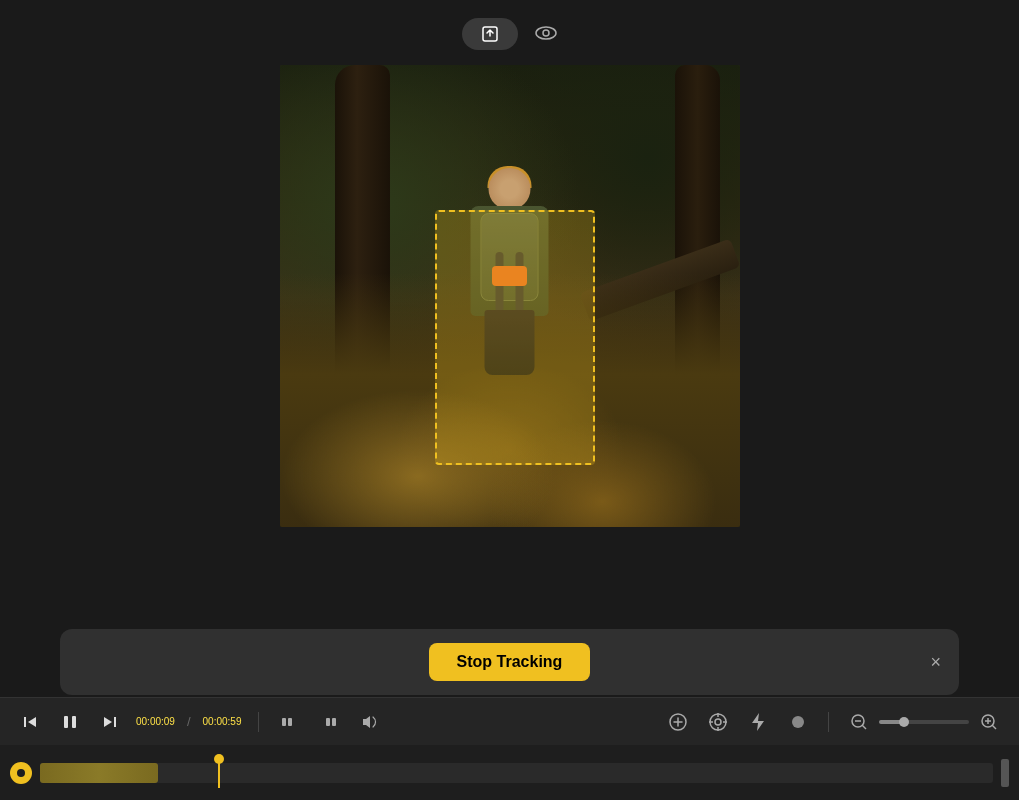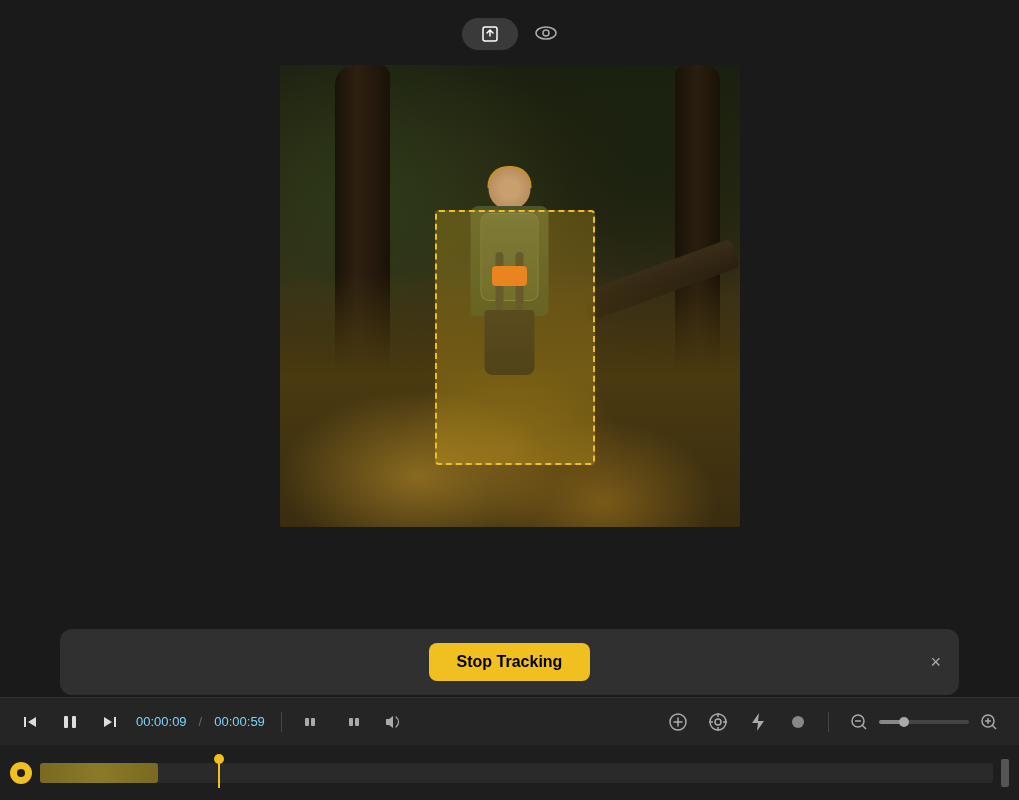--- a/index.html
+++ b/index.html
@@ -307,22 +307,22 @@
       cursor: pointer;
       font-size: 16px;
       display: flex;
       align-items: center;
       justify-content: center;
       width: 28px;
       height: 28px;
     }
 
     .time-display {
-      font-size: 13px;
-      color: #7dd3fc;
+      font-size: 10px;
+      color: #fde047;
       white-space: nowrap;
       font-variant-numeric: tabular-nums;
     }
 
     .time-divider {
       color: #666;
       font-size: 13px;
     }
 
     .transport-divider {

